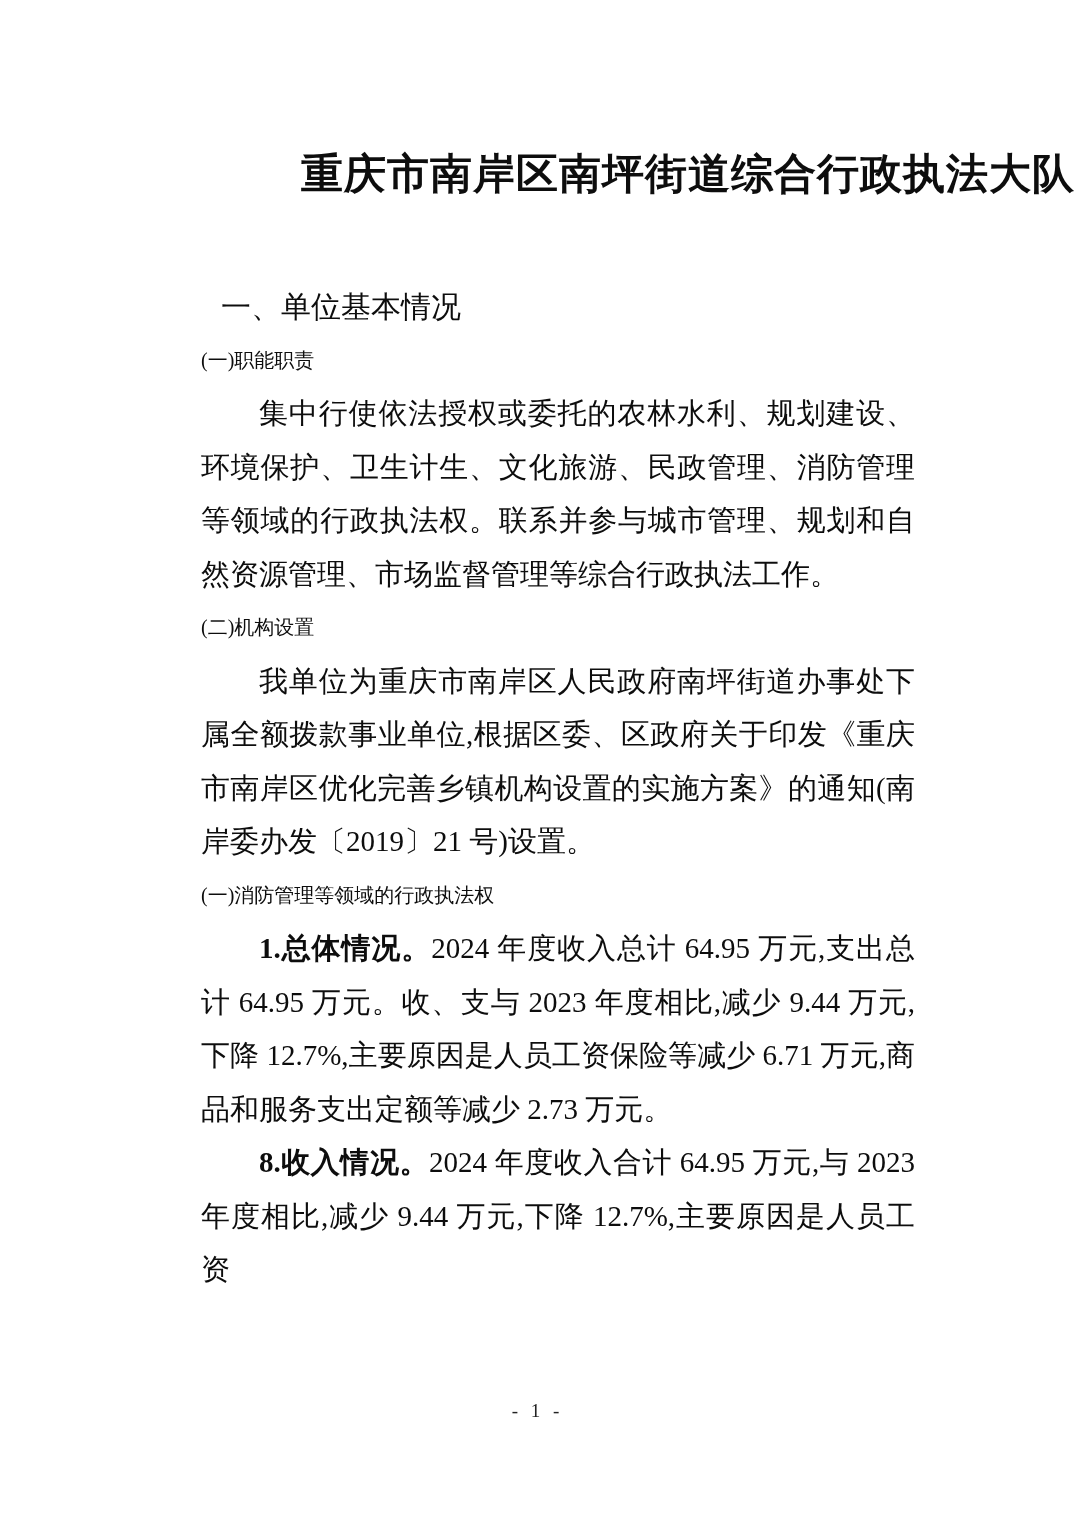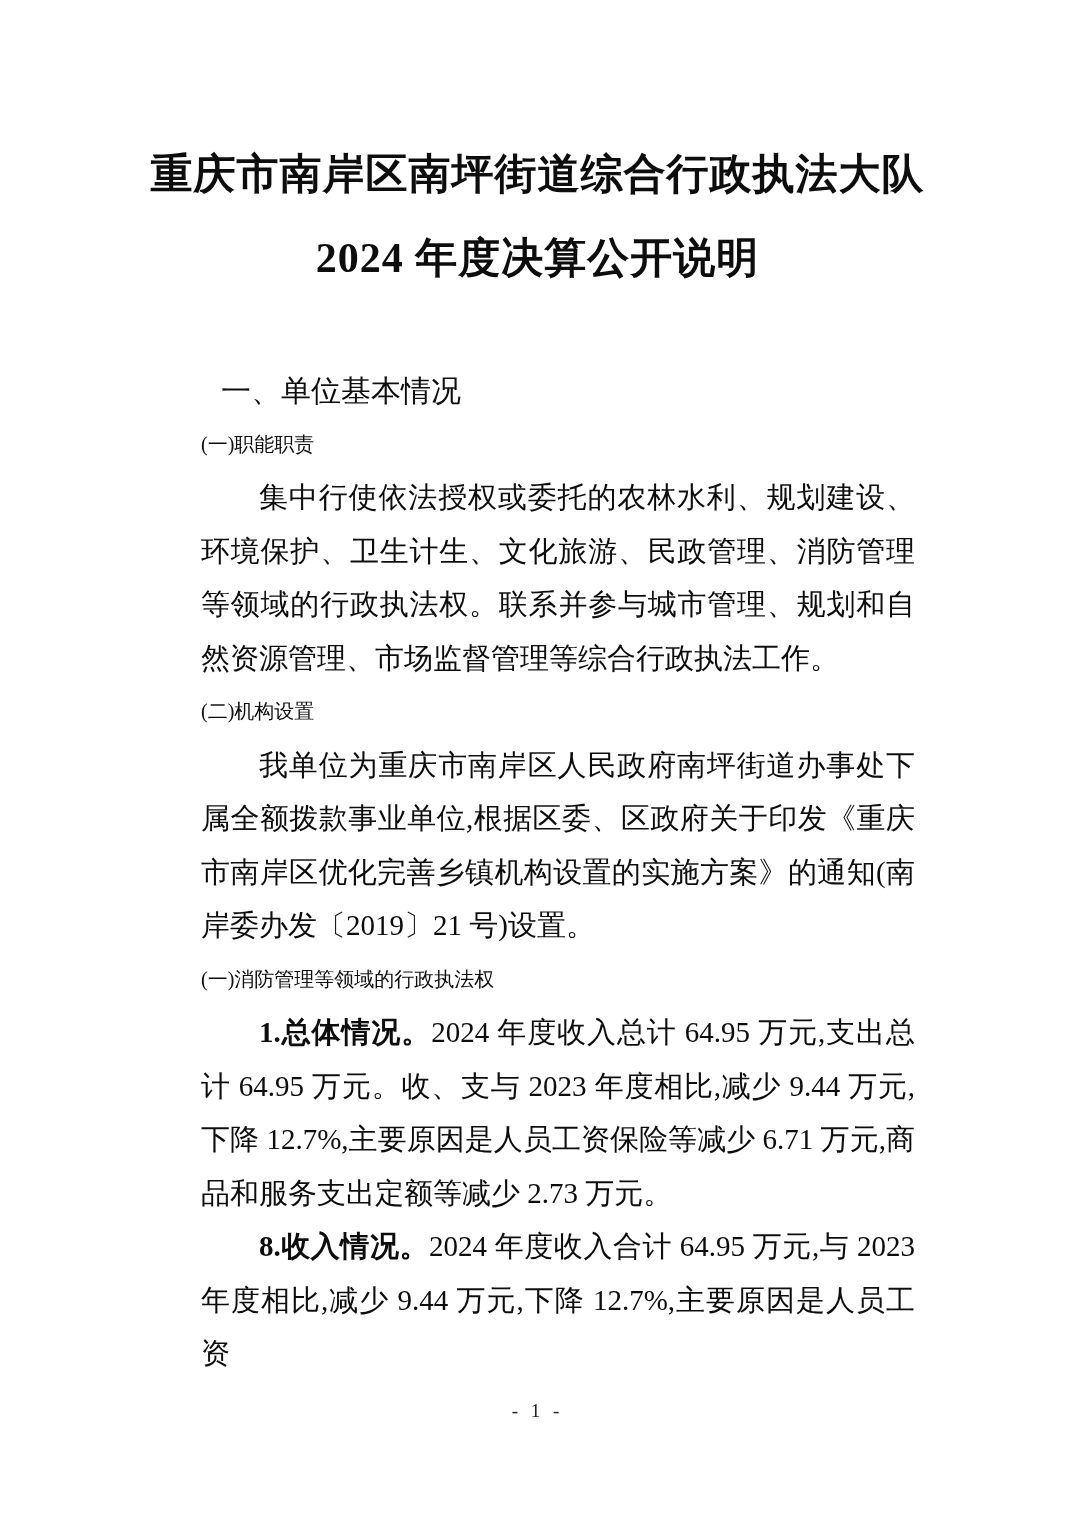--- a/index.html
+++ b/index.html
@@ -10,21 +10,21 @@
   }
   .page {
     position: relative;
     width: 1075px;
     height: 1520px;
     margin: 0 auto;
     background: #ffffff;
     overflow: hidden;
   }
   .doc-title {
-    text-align: center;
+    text-align: right;
     font-weight: bold;
     font-size: 42px;
     line-height: 56px;
     letter-spacing: 1px;
     font-family: "Liberation Serif", "DejaVu Serif", serif;
   }
   .doc-title.line1 { margin-top: 146px; }
   .doc-title.line2 { margin-top: 28px; }
   .doc-body {
     margin: 78px auto 0 auto;
@@ -64,21 +64,20 @@
     font-family: "Liberation Serif", "DejaVu Serif", serif;
   }
 </style>
 </head>
 <body>
 
 <div class="page">
 
   <div class="doc-title line1">重庆市南岸区南坪街道综合行政执法大队</div>
 
-  <div class="doc-title line2">2024 年度决算公开说明</div>
 
   <div class="doc-body">
 
     <div class="heading-hei">一、单位基本情况</div>
 
     <div class="heading-kai">(一)职能职责</div>
 
     <div class="para">集中行使依法授权或委托的农林水利、规划建设、环境保护、卫生计生、文化旅游、民政管理、消防管理等领域的行政执法权。联系并参与城市管理、规划和自然资源管理、市场监督管理等综合行政执法工作。</div>
 
     <div class="heading-kai">(二)机构设置</div>

